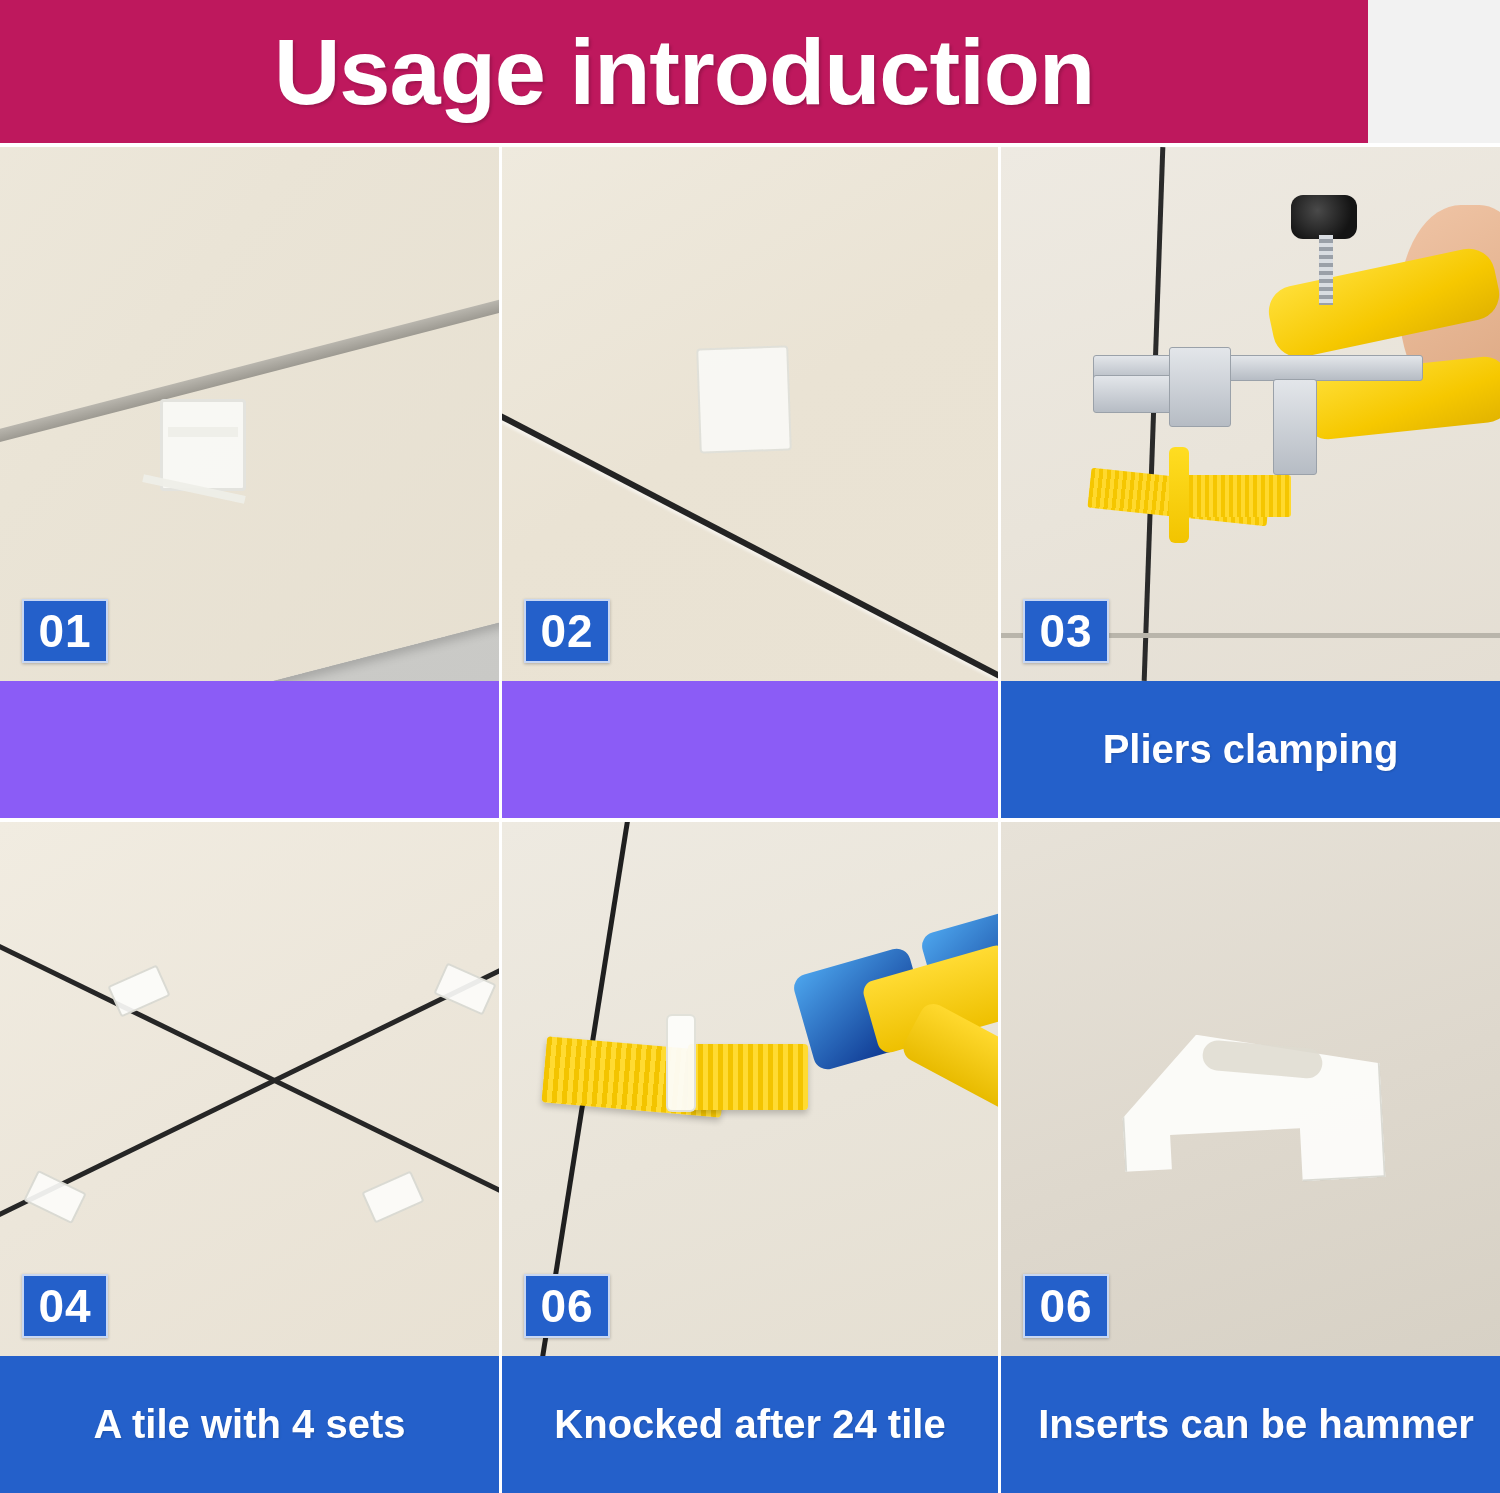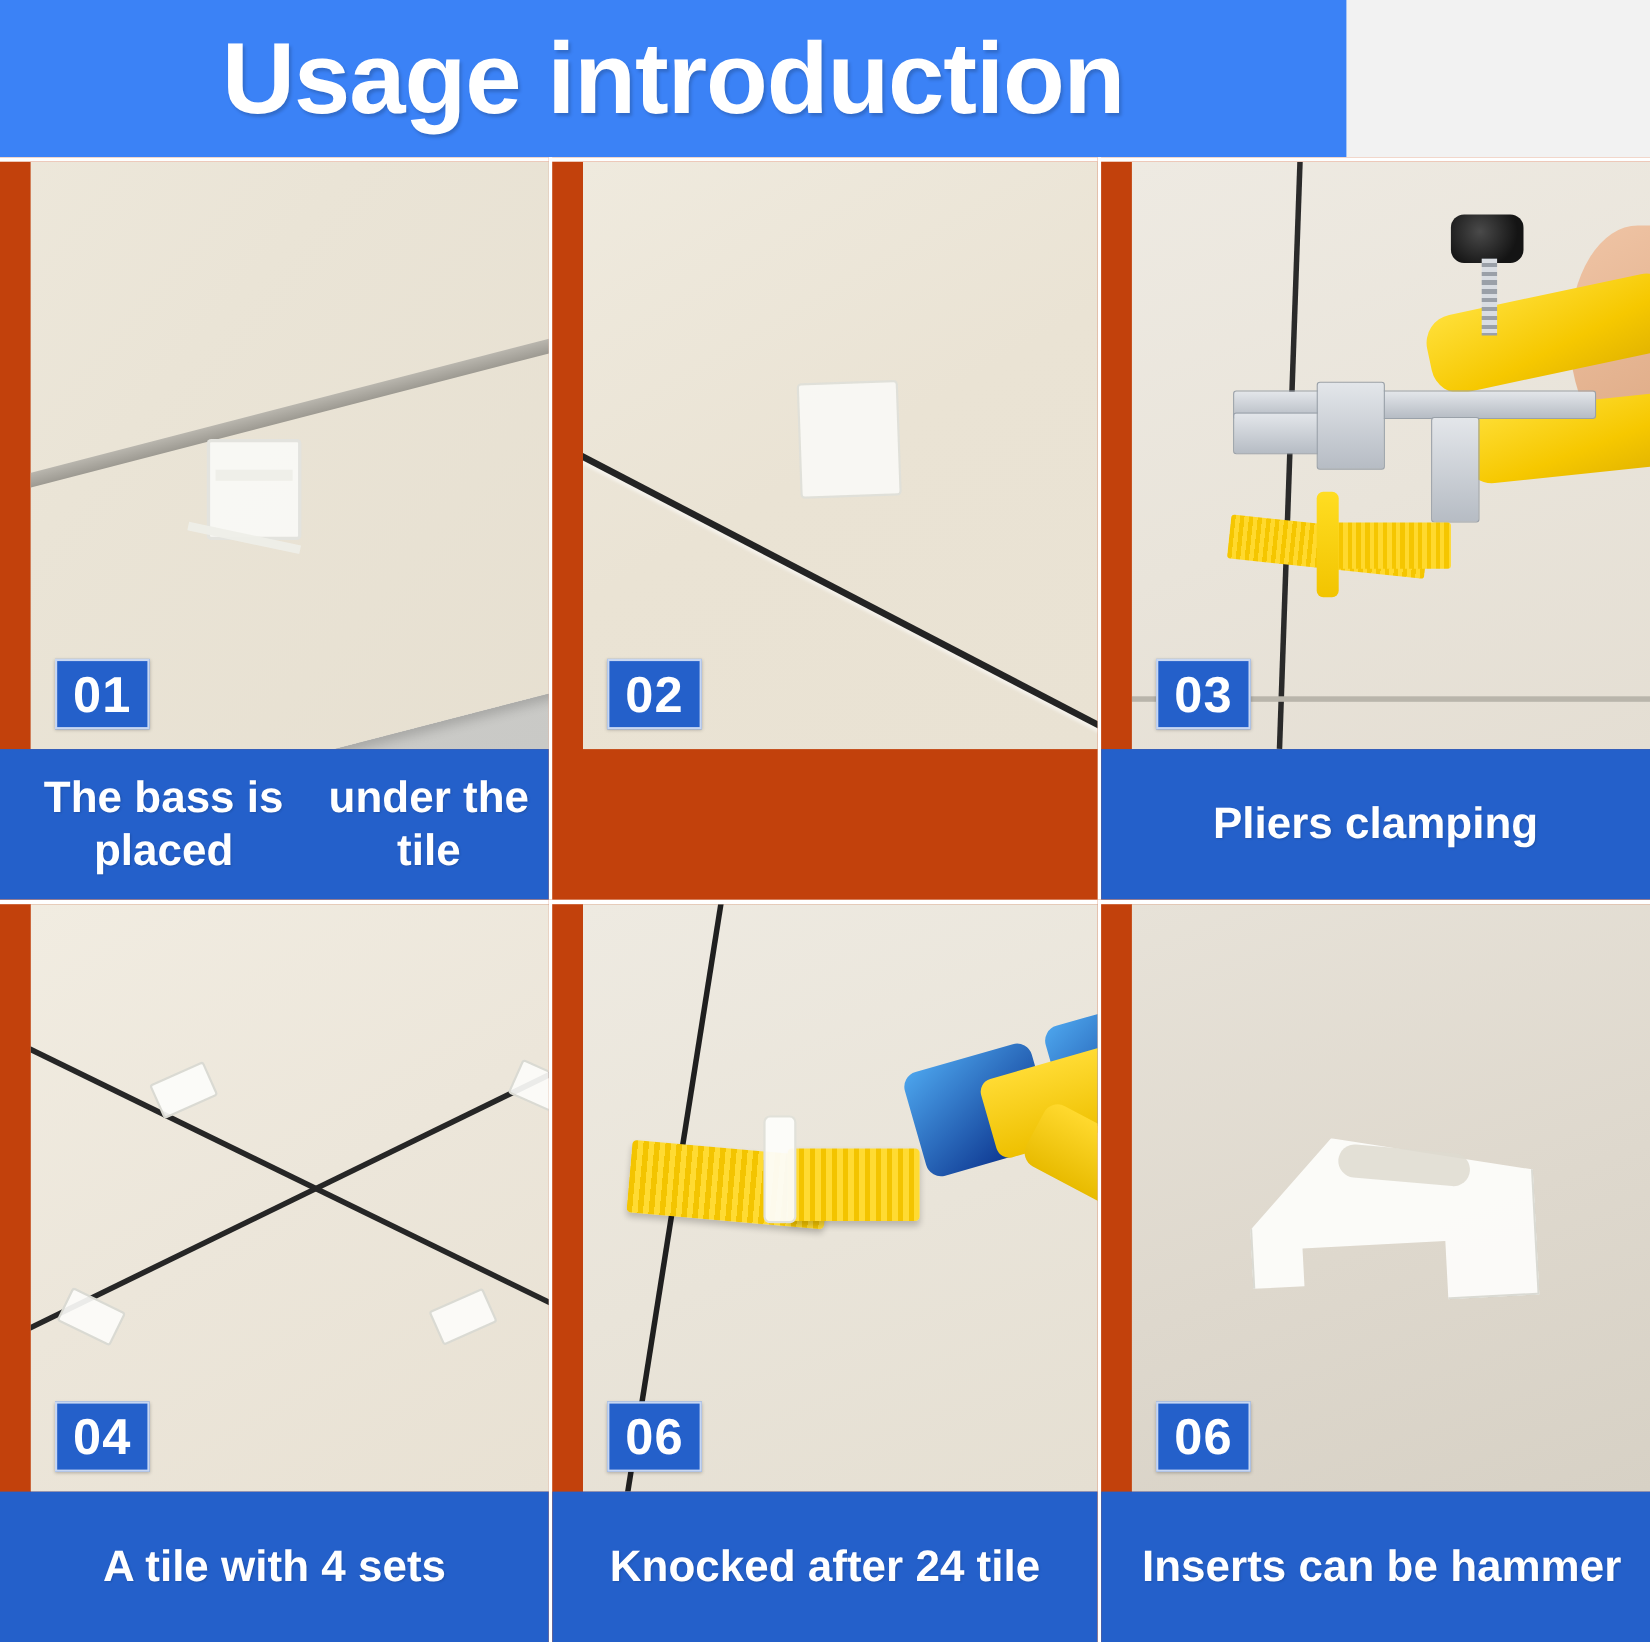--- a/index.html
+++ b/index.html
@@ -6,22 +6,22 @@
   html,body {
     width:1500px; height:1493px;
     background:#ffffff;
     font-family:"Liberation Sans", sans-serif;
     overflow:hidden;
   }
   .page { position:relative; width:1500px; height:1493px; background:#f2f2f2; }
 
   
   .header {
-    position:absolute; left:0; top:0; width:1224px; height:143px;
-    background:#3b82f6;
+    position:absolute; left:0; top:0; width:1368px; height:143px;
+    background:#be185d;
     display:flex; align-items:center; justify-content:center;
   }
   .header-title {
     color:#ffffff;
     font-size:92px;
     font-weight:bold;
     letter-spacing:-1px;
     line-height:1;
     text-shadow:2px 2px 3px rgba(0,0,0,.18);
   }
@@ -29,22 +29,22 @@
   
   .grid {
     position:absolute; left:0; top:143px;
     width:1500px; height:1350px;
     display:grid;
     grid-template-columns:499px 499px 502px;
     grid-template-rows:675px 675px;
     column-gap:0; row-gap:0;
     background:#ffffff;
   }
-  .cell { position:relative; overflow:hidden; background:#c2410c;
-          border-left:3px solid #ffffff; border-top:4px solid #ffffff;padding-left:28px; }
+  .cell { position:relative; overflow:hidden; background:#8b5cf6;
+          border-left:3px solid #ffffff; border-top:4px solid #ffffff; }
   .cell.c1 { border-left:0; }
   .cell.r1 { border-top:4px solid #ffffff; }
 
   .photo { position:relative; width:100%; height:534px; overflow:hidden;
            background:#E9E4DA; }
   .caption {
     position:absolute; left:0; bottom:0; width:100%; height:137px;
     background:#2460CA; color:#fff;
     display:flex; align-items:center; justify-content:center;
     text-align:center;
@@ -175,23 +175,20 @@
         <div class="p1-tile"></div>
         <div class="p1-edge" style="top:300px;"></div>
 
         <div style="position:absolute;left:160px;top:252px;">
           <div class="p1-clip-body"></div>
           <div class="p1-clip-bar" style="left:8px;top:28px;width:70px;height:10px;"></div>
           <div class="p1-clip-bar" style="left:-18px;top:86px;width:104px;height:8px;transform:rotate(12deg);"></div>
         </div>
         <div class="badge">01</div>
       </div>
-      <div class="caption">
-        <span>The bass is placed</span>&nbsp;<span>under the tile</span>
-      </div>
     </div>
 
     <div class="cell r1">
       <div class="photo">
         <div class="p2-tile"></div>
         <div class="p2-seam"></div>
         <div class="p2-clip" style="left:196px;top:200px;"></div>
         <div class="badge">02</div>
       </div>
     </div>

